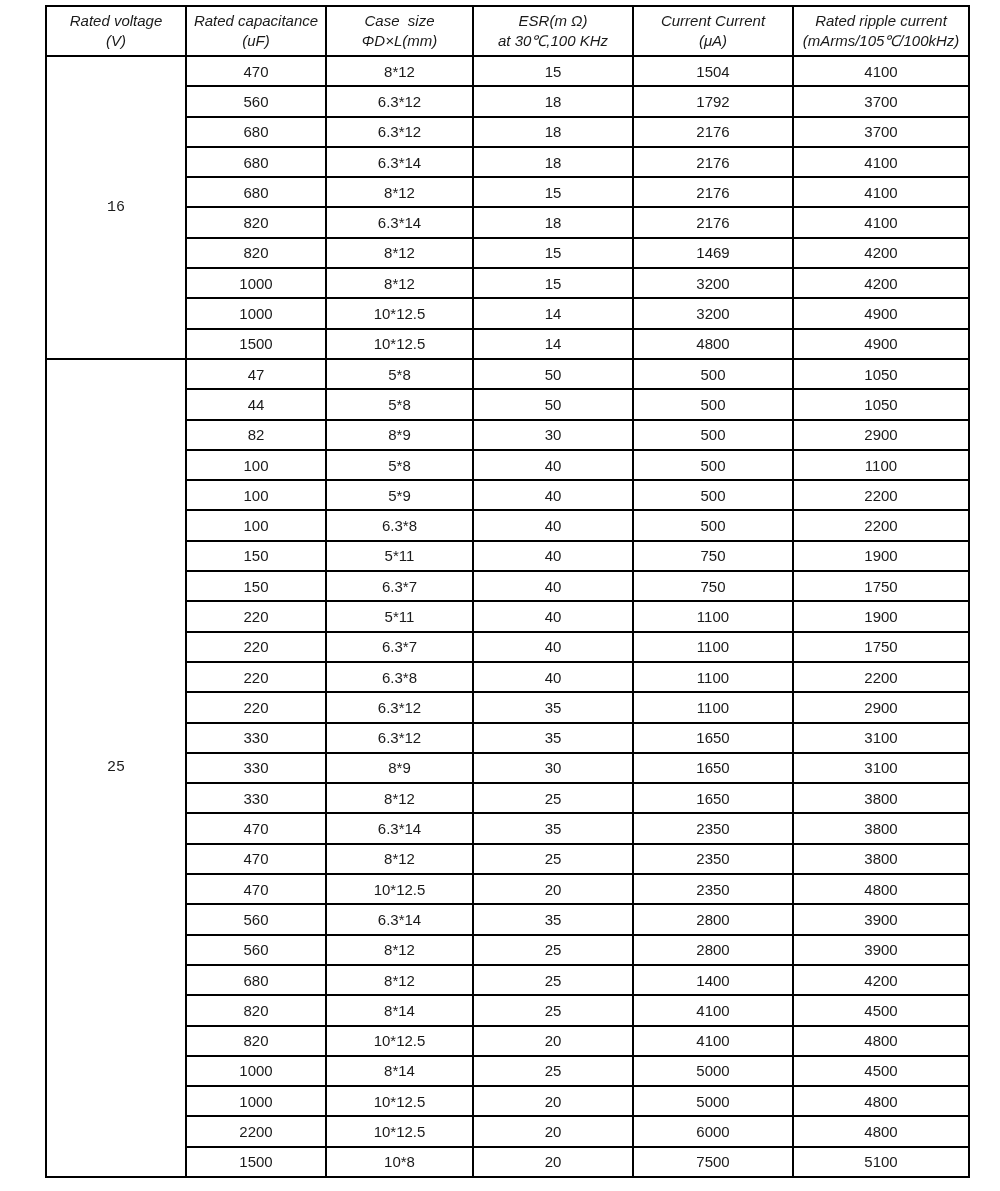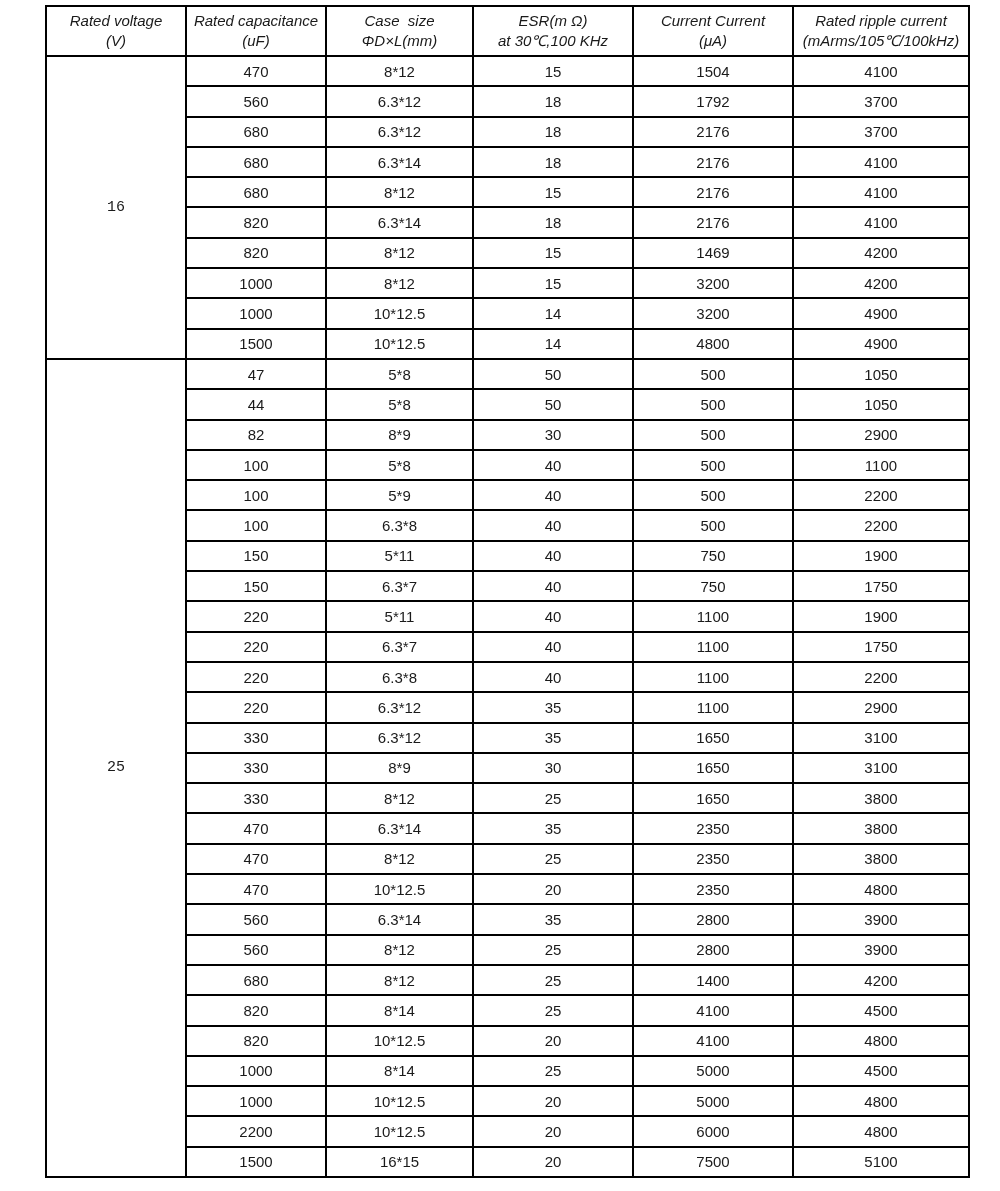--- a/index.html
+++ b/index.html
@@ -342,20 +342,20 @@
         </tr>
         <tr>
           <td>2200</td>
           <td>10*12.5</td>
           <td>20</td>
           <td>6000</td>
           <td>4800</td>
         </tr>
         <tr>
           <td>1500</td>
-          <td>16*15</td>
+          <td>10*8</td>
           <td>20</td>
           <td>7500</td>
           <td>5100</td>
         </tr>
       </tbody>
   </table>
 </div>
 
 </body></html>

